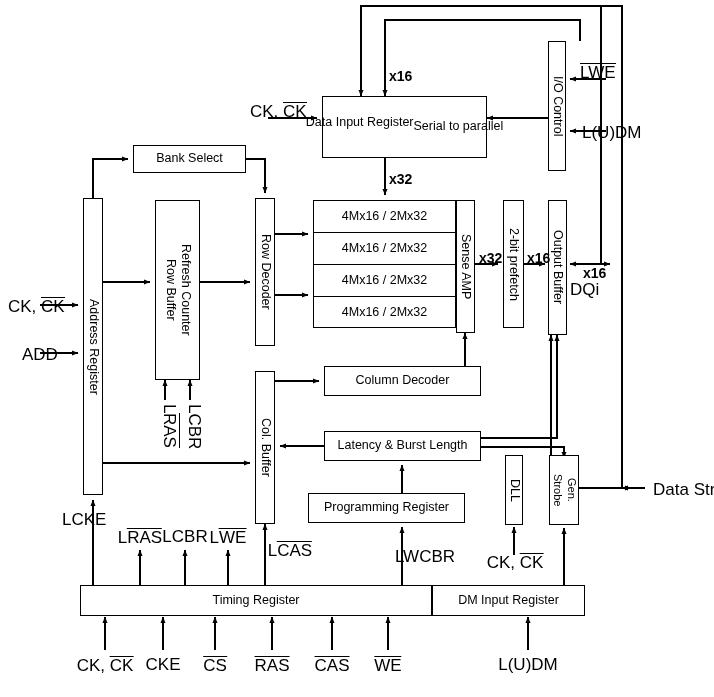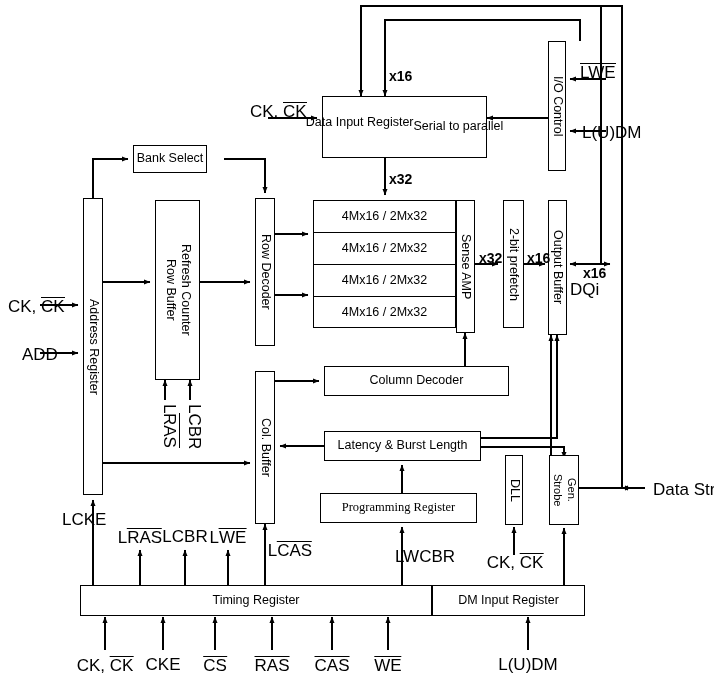--- a/index.html
+++ b/index.html
@@ -144,21 +144,21 @@
 
   <div class="box stack" style="left:322px;top:96px;width:165px;height:62px;">
     <div style="margin-bottom:9px;">Data Input Register</div>
     <div>Serial to parallel</div>
   </div>
 
   <div class="box vbox" style="left:548px;top:41px;width:18px;height:130px;">
     <span>I/O Control</span>
   </div>
 
-  <div class="box" style="left:133px;top:145px;width:74px;height:28px;">
+  <div class="box" style="left:133px;top:145px;width:113px;height:28px;">
     <span>Bank Select</span>
   </div>
 
   <div class="box vbox" style="left:83px;top:198px;width:20px;height:297px;">
     <span>Address Register</span>
   </div>
 
   <div class="box" style="left:155px;top:200px;width:45px;height:180px;">
     <div style="display:flex;flex-direction:row;align-items:center;justify-content:center;">
       <span class="vbox" style="writing-mode:vertical-rl;">Row Buffer</span>
@@ -194,29 +194,29 @@
   </div>
 
   <div class="box vbox" style="left:503px;top:200px;width:21px;height:128px;">
     <span>2-bit prefetch</span>
   </div>
 
   <div class="box vbox" style="left:548px;top:200px;width:19px;height:135px;">
     <span>Output Buffer</span>
   </div>
 
-  <div class="box" style="left:324px;top:366px;width:185px;height:30px;">
+  <div class="box" style="left:324px;top:366px;width:157px;height:30px;">
     <span>Column Decoder</span>
   </div>
 
   <div class="box" style="left:324px;top:431px;width:157px;height:30px;">
     <span>Latency &amp; Burst Length</span>
   </div>
 
-  <div class="box" style="left:320px;top:493px;width:157px;height:30px;font-family:Liberation Serif, serif;">
+  <div class="box" style="left:308px;top:493px;width:157px;height:30px;">
     <span>Programming Register</span>
   </div>
 
   <div class="box vbox" style="left:505px;top:455px;width:18px;height:70px;">
     <span>DLL</span>
   </div>
 
   <div class="box" style="left:549px;top:455px;width:30px;height:70px;">
     <div style="display:flex;flex-direction:row;align-items:center;justify-content:center;font-size:11px;">
       <span class="vbox" style="writing-mode:vertical-rl;">Strobe</span>

